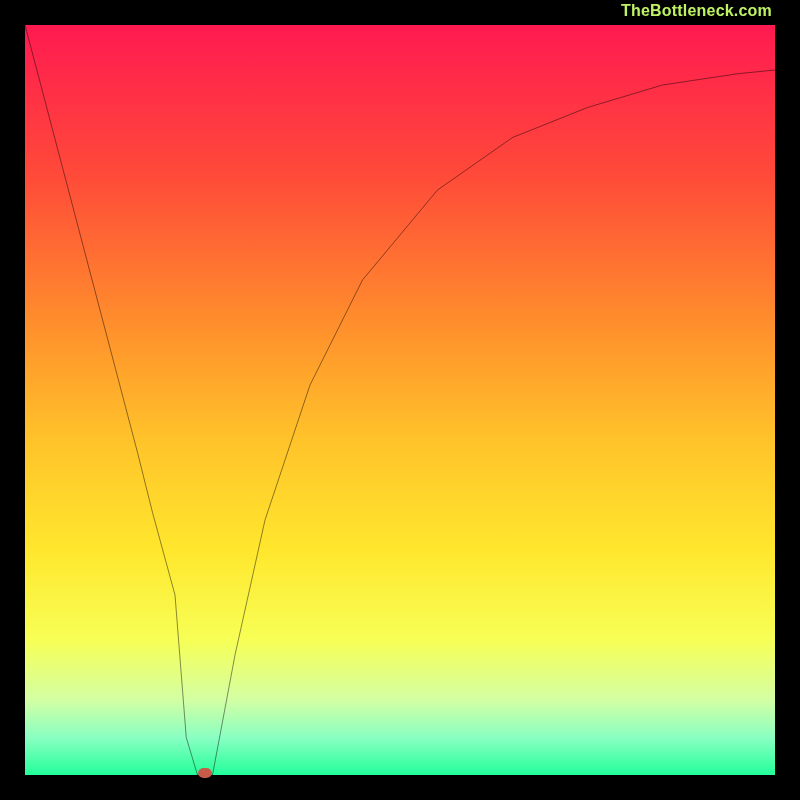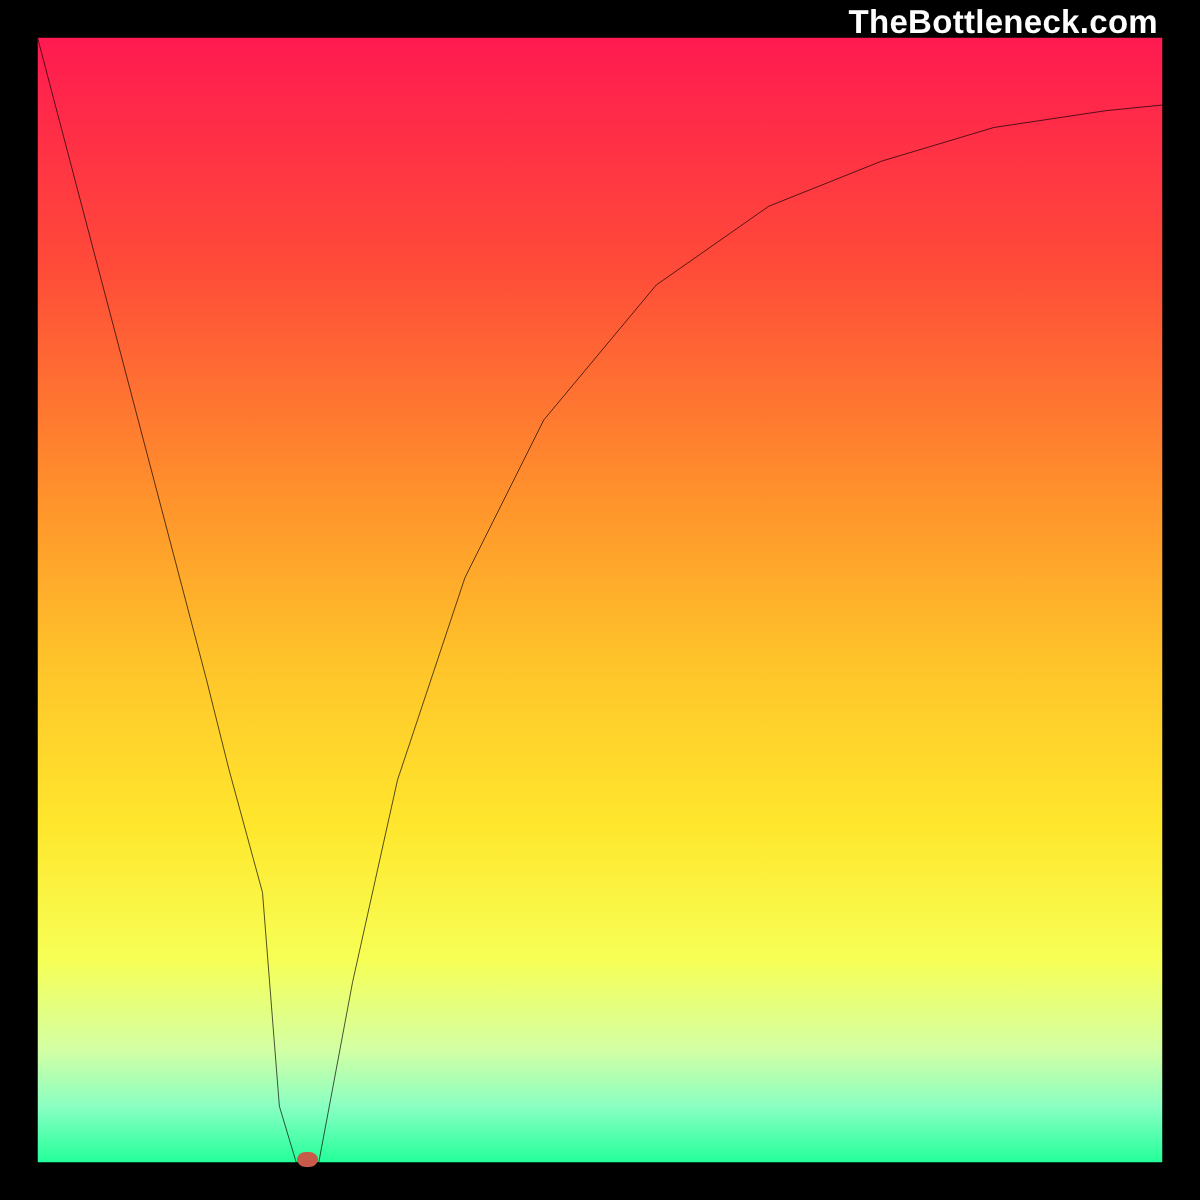--- a/index.html
+++ b/index.html
@@ -28,23 +28,23 @@
     left: 0;
     top: 0;
     width: 100%;
     height: 100%;
   }
   .watermark {
     position: absolute;
     top: 2px;
     right: 28px;
     font-family: Arial, Helvetica, sans-serif;
-    font-size: 22px;
+    font-size: 16px;
     font-weight: 600;
-    color: #ffffff;
+    color: #bef264;
     letter-spacing: 0.2px;
   }
   svg.curve {
     position: absolute;
     left: 0;
     top: 0;
     width: 100%;
     height: 100%;
     overflow: visible;
   }

